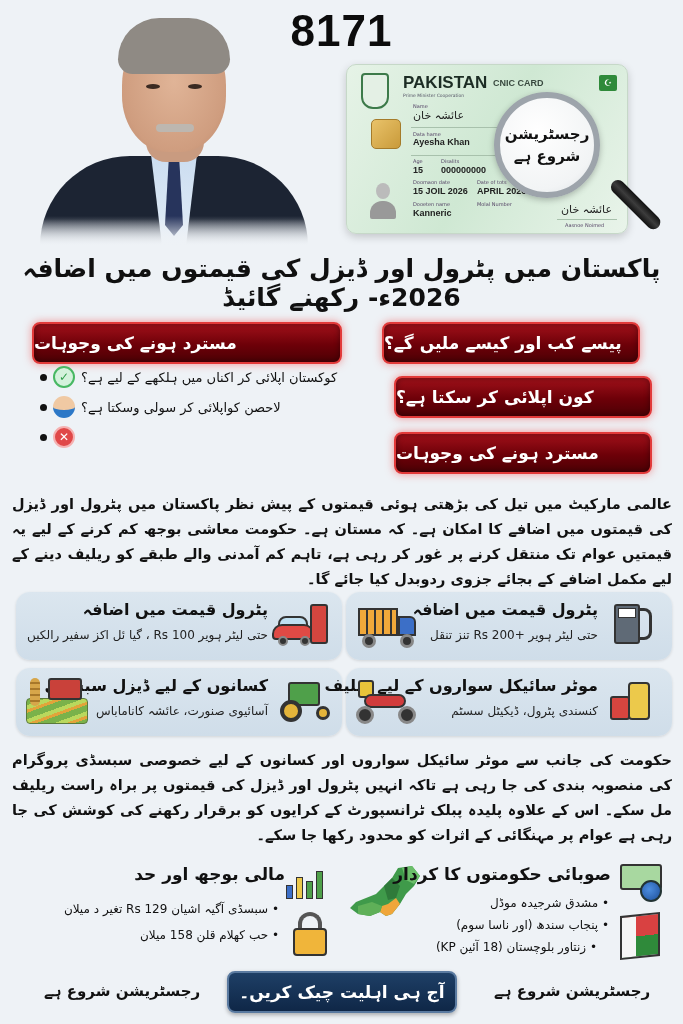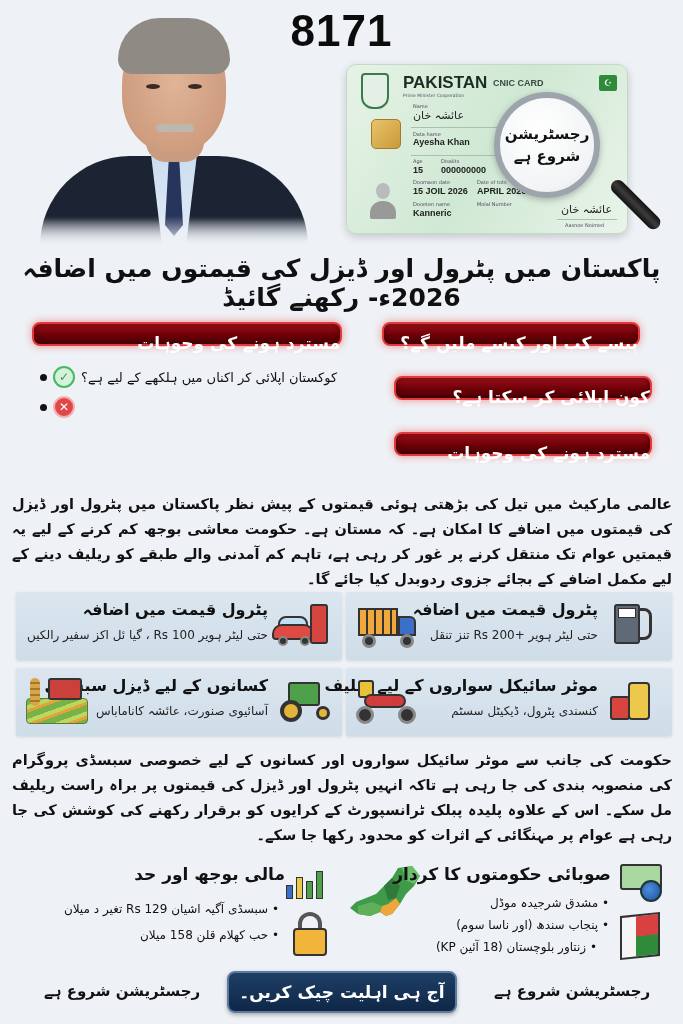--- a/index.html
+++ b/index.html
@@ -82,41 +82,41 @@
     box-shadow: 0 2px 6px rgba(0,0,0,.25); text-align: center; display: flex; align-items: center; justify-content: center; }
   .magnifier span { font-size: 15px; font-weight: 700; line-height: 22px; color: #111; direction: rtl; }
   .mag-handle { position: absolute; left: 606px; top: 182px; width: 14px; height: 64px; background: linear-gradient(90deg,#111,#3c3c3c,#111); border-radius: 7px; transform: rotate(-45deg); transform-origin: top center; }
 
   
   .headline { left: 10px; width: 663px; top: 254px; text-align: center; direction: rtl;
     font-size: 25px; font-weight: 700; color: #101010; }
 
   
   .red-pill {
-    position: absolute; height: 24px; border-radius: 8px;
+    position: absolute; height: 42px; border-radius: 8px;
     background: linear-gradient(180deg, #a1111a 0%, #6d0008 55%, #4d0005 100%);
     border: 2px solid #e23a3a;
     box-shadow: 0 0 8px rgba(240,60,60,.55), inset 0 0 6px rgba(0,0,0,.4);
-    color: #fff; font-size: 17px; font-weight: 700; text-align: right; line-height: 38px; direction: rtl;
+    color: #fff; font-size: 17px; font-weight: 700; text-align: left; line-height: 38px; direction: rtl;
   }
 
   .reasons { left: 40px; top: 362px; width: 300px; }
   .reason { display: flex; flex-direction: row-reverse; align-items: center; gap: 6px; height: 30px; direction: rtl; }
   .reason .bullet { width: 7px; height: 7px; background: #111; border-radius: 50%; flex: none; }
   .reason .ricon { width: 22px; height: 22px; flex: none; border-radius: 50%; display: flex; align-items: center; justify-content: center; font-size: 12px; font-weight: 700; }
   .reason .rtext { font-size: 13px; color: #111; white-space: nowrap; }
   .ic-shield { background: #d4f2dc; color: #2f9e4a; border: 2px solid #48b863; border-radius: 6px 6px 12px 12px; }
   .ic-person { background: #f0c9a3; color: #1f5b9a; border-bottom: 8px solid #2c78c7; }
   .ic-x { background: #e04848; color: #fff; border: 2px solid #f5b1b1; }
 
   .paragraph { position: absolute; direction: rtl; text-align: justify; font-size: 14.5px; line-height: 25px; color: #111; font-weight: 600; }
 
   
   .feature-card {
-    position: absolute; width: 326px; height: 68px; border-radius: 2px;
+    position: absolute; width: 326px; height: 68px; border-radius: 14px;
     background: linear-gradient(180deg, #dbe6ef, #cfdde9);
     box-shadow: 0 1px 3px rgba(0,0,0,.12);
   }
   .feature-card .ftitle { position: absolute; right: 74px; top: 8px; font-size: 16px; font-weight: 700; direction: rtl; color: #111; white-space: nowrap; }
   .feature-card .fsub { position: absolute; right: 74px; top: 36px; font-size: 12px; direction: rtl; color: #222; white-space: nowrap; }
   .feature-card .ficon { position: absolute; right: 8px; top: 8px; width: 58px; height: 48px; }
   .feature-card .ficon-left { position: absolute; left: 10px; top: 10px; width: 64px; height: 46px; }
 
   
   .pump-body { position: absolute; left: 8px; top: 4px; width: 26px; height: 40px; background: #d5463f; border-radius: 3px; border: 2px solid #333; }
@@ -227,20 +227,25 @@
 <div class="red-pill" style="left:394px;top:432px;width:258px">مسترد ہونے کی وجوہات</div>
 
 <div class="abs reasons">
   <div class="reason">
     <span class="bullet"></span>
     <span class="ricon ic-shield">✓</span>
     <span class="rtext">کوکستان اپلائی کر اکناں میں ہلکھے کے لیے ہے؟</span>
   </div>
   <div class="reason">
     <span class="bullet"></span>
+    <span class="ricon ic-person"></span>
+    <span class="rtext">لاحصن کواپلائی کر سولی وسکتا ہے؟</span>
+  </div>
+  <div class="reason">
+    <span class="bullet"></span>
     <span class="ricon ic-x">✕</span>
   </div>
 </div>
 
 <div class="paragraph" style="left:12px;top:492px;width:660px">عالمی مارکیٹ میں تیل کی بڑھتی ہوئی قیمتوں کے پیش نظر پاکستان میں پٹرول اور ڈیزل کی قیمتوں میں اضافے کا امکان ہے۔ کہ مستان ہے۔ حکومت معاشی بوجھ کم کرنے کے لیے یہ قیمتیں عوام تک منتقل کرنے پر غور کر رہی ہے، تاہم کم آمدنی والے طبقے کو ریلیف دینے کے لیے مکمل اضافے کے بجائے جزوی ردوبدل کیا جائے گا۔</div>
 
 <div class="feature-card" style="left:16px;top:592px">
   <div class="ftitle">پٹرول قیمت میں اضافہ</div>
   <div class="fsub">حتی لیٹر ہویر Rs 100 ، گیا ئل اکز سفیر رالکیں</div>
   <div class="ficon">

